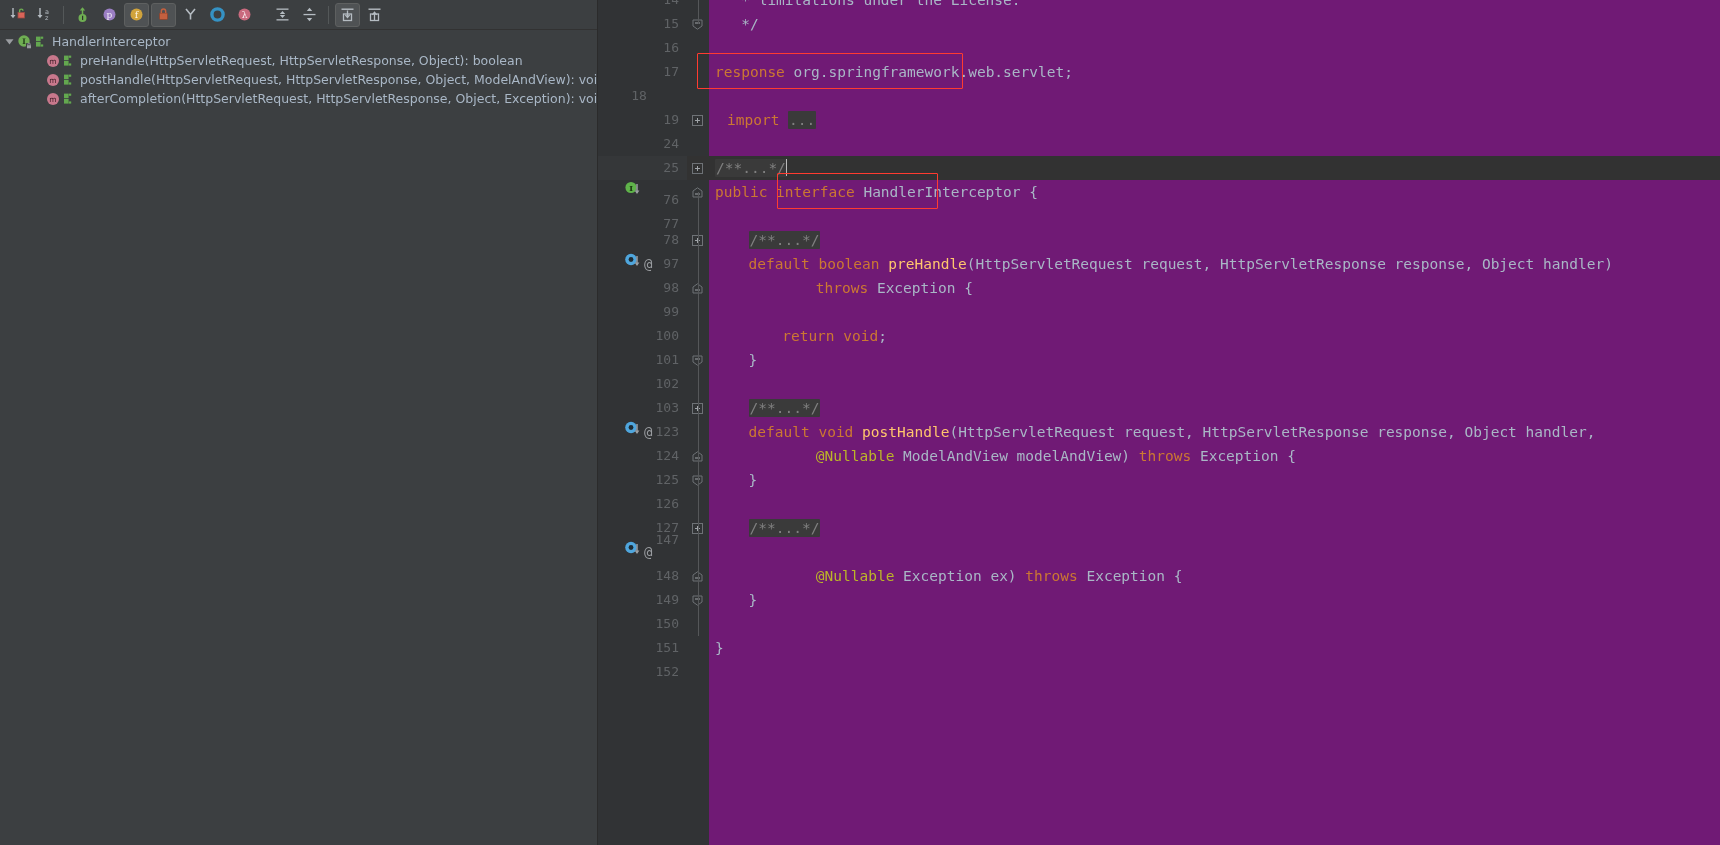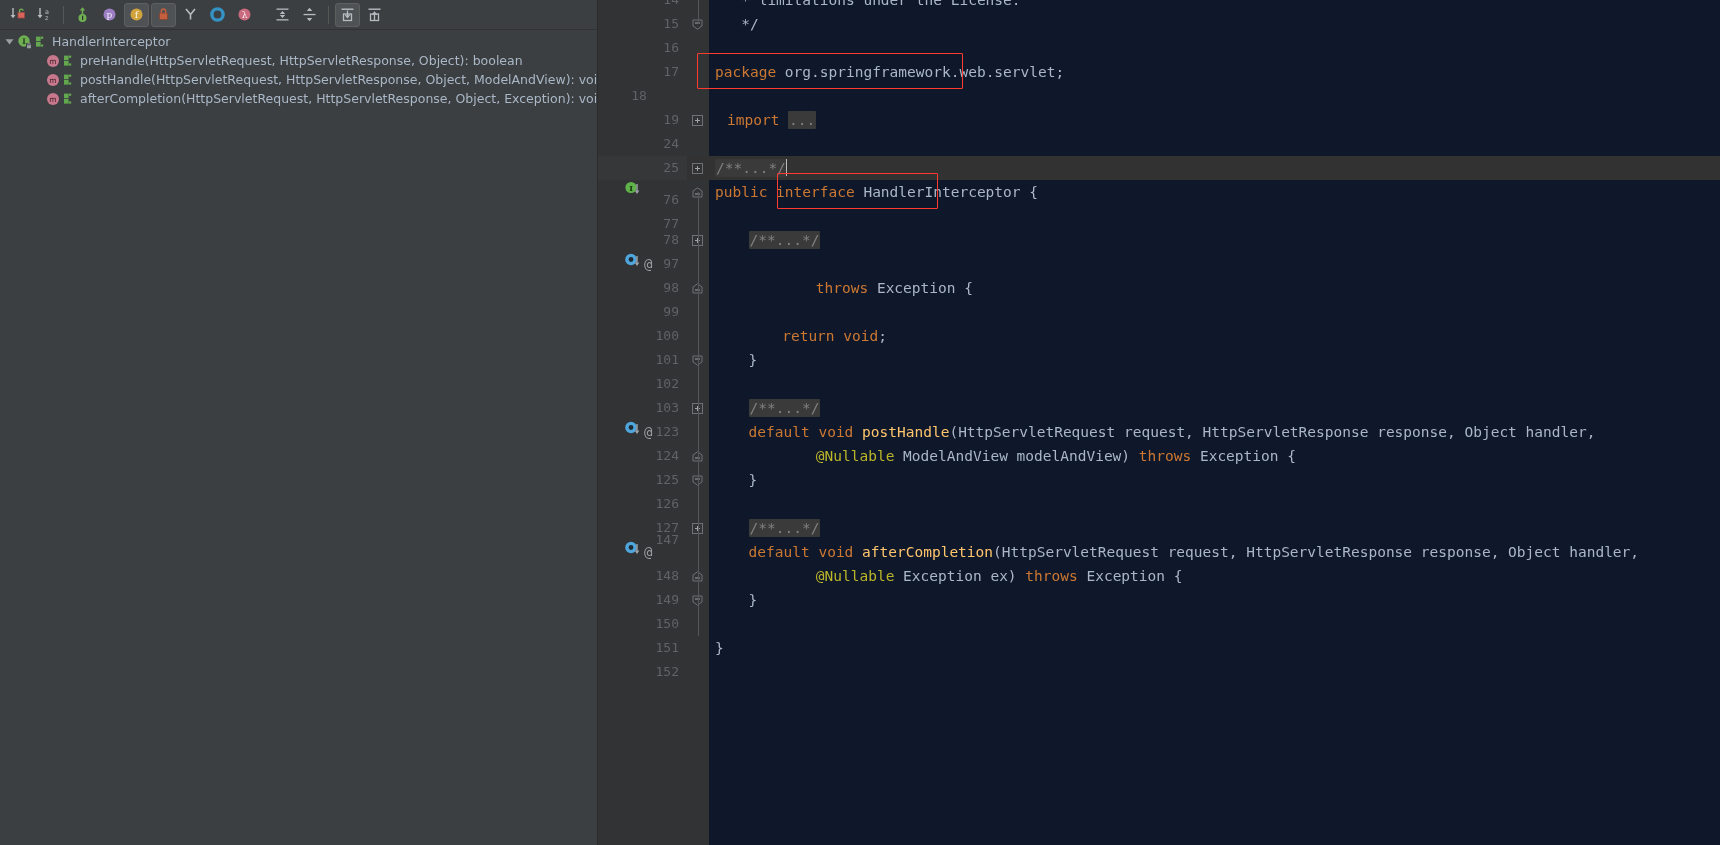--- a/index.html
+++ b/index.html
@@ -104,21 +104,21 @@
   }
   #fold-strip {
     width: 22px;
     flex: 0 0 22px;
     background: #313335;
     position: relative;
   }
   #code-pane {
     flex: 1 1 auto;
     position: relative;
-    background: #0f172a;
+    background: #701a75;
   }
   .ln {
     position: absolute;
     right: 8px;
     width: 80px;
     text-align: right;
     font-family: "DejaVu Sans Mono", monospace;
     font-size: 13px;
     color: #606366;
     line-height: 24px;
@@ -548,41 +548,41 @@
         <div class="fold-line" style="top: 288px; height: 72px;"></div>
         <div class="fold-line" style="top: 456px; height: 24px;"></div>
         <div class="fold-line" style="top: 576px; height: 24px;"></div>
         <div class="fold-line" style="top: 0px; height: 24px;"></div>
         <div class="fold-line" style="top: 192px; height: 444px;"></div>
       </div>
     <div id="code-pane">
         <div class="code-line" style="top: -12px; left: 6px;"><span class="pkg">   * limitations under the License.</span></div>
         <div class="code-line" style="top: 12px; left: 6px;"><span class="pkg">   */</span></div>
         <div class="code-line" style="top: 36px; left: 6px;"></div>
-        <div class="code-line" style="top: 60px; left: 6px;"><span class="kw">package </span><span class="typ">org.springframework.web.servlet</span><span class="typ">;</span></div>
+        <div class="code-line" style="top: 60px; left: 6px;"><span class="kw">response </span><span class="typ">org.springframework.web.servlet</span><span class="typ">;</span></div>
         <div class="code-line" style="top: 84px; left: 6px;"></div>
         <div class="code-line" style="top: 108px; left: 6px; margin-left: 12px;"><span class="kw">import </span><span class="fold-ph">...</span></div>
         <div class="code-line" style="top: 132px; left: 6px;"></div>
         <div class="caret-line-bg" style="top: 156px;"></div>
         <div class="code-line" style="top: 156px; left: 6px;"><span class="fold-ph">/**...*/</span><span class="caret"></span></div>
         <div class="code-line" style="top: 180px; left: 6px;"><span class="kw">public interface </span><span class="typ">HandlerInterceptor</span><span class="typ"> {</span></div>
         <div class="code-line" style="top: 204px; left: 6px;"></div>
         <div class="code-line" style="top: 228px; left: 39.6px;"><span class="fold-ph">/**...*/</span></div>
+        <div class="code-line" style="top: 252px; left: 39.6px;"><span class="kw">default boolean </span><span class="mth">preHandle</span><span class="typ">(HttpServletRequest request, HttpServletResponse response, Object handler)</span></div>
         <div class="code-line" style="top: 276px; left: 106.8px;"><span class="kw">throws </span><span class="typ">Exception {</span></div>
         <div class="code-line" style="top: 300px; left: 6px;"></div>
         <div class="code-line" style="top: 324px; left: 73.2px;"><span class="kw">return </span><span class="kw">void</span><span class="typ">;</span></div>
         <div class="code-line" style="top: 348px; left: 39.6px;"><span class="typ">}</span></div>
         <div class="code-line" style="top: 372px; left: 6px;"></div>
         <div class="code-line" style="top: 396px; left: 39.6px;"><span class="fold-ph">/**...*/</span></div>
         <div class="code-line" style="top: 420px; left: 39.6px;"><span class="kw">default void </span><span class="mth">postHandle</span><span class="typ">(HttpServletRequest request, HttpServletResponse response, Object handler,</span></div>
         <div class="code-line" style="top: 444px; left: 106.8px;"><span class="ann">@Nullable </span><span class="typ">ModelAndView modelAndView) </span><span class="kw">throws </span><span class="typ">Exception {</span></div>
         <div class="code-line" style="top: 468px; left: 39.6px;"><span class="typ">}</span></div>
         <div class="code-line" style="top: 492px; left: 6px;"></div>
         <div class="code-line" style="top: 516px; left: 39.6px;"><span class="fold-ph">/**...*/</span></div>
-        <div class="code-line" style="top: 540px; left: 39.6px;"><span class="kw">default void </span><span class="mth">afterCompletion</span><span class="typ">(HttpServletRequest request, HttpServletResponse response, Object handler,</span></div>
         <div class="code-line" style="top: 564px; left: 106.8px;"><span class="ann">@Nullable </span><span class="typ">Exception ex) </span><span class="kw">throws </span><span class="typ">Exception {</span></div>
         <div class="code-line" style="top: 588px; left: 39.6px;"><span class="typ">}</span></div>
         <div class="code-line" style="top: 612px; left: 6px;"></div>
         <div class="code-line" style="top: 636px; left: 6px;"><span class="typ">}</span></div>
         <div class="code-line" style="top: 660px; left: 6px;"></div>
       </div>
   </div>
 
 <div class="redbox" style="left: 697px; top: 53px; width: 266px; height: 36px;"></div>
     <div class="redbox" style="left: 777px; top: 173px; width: 161px; height: 36px;"></div>

